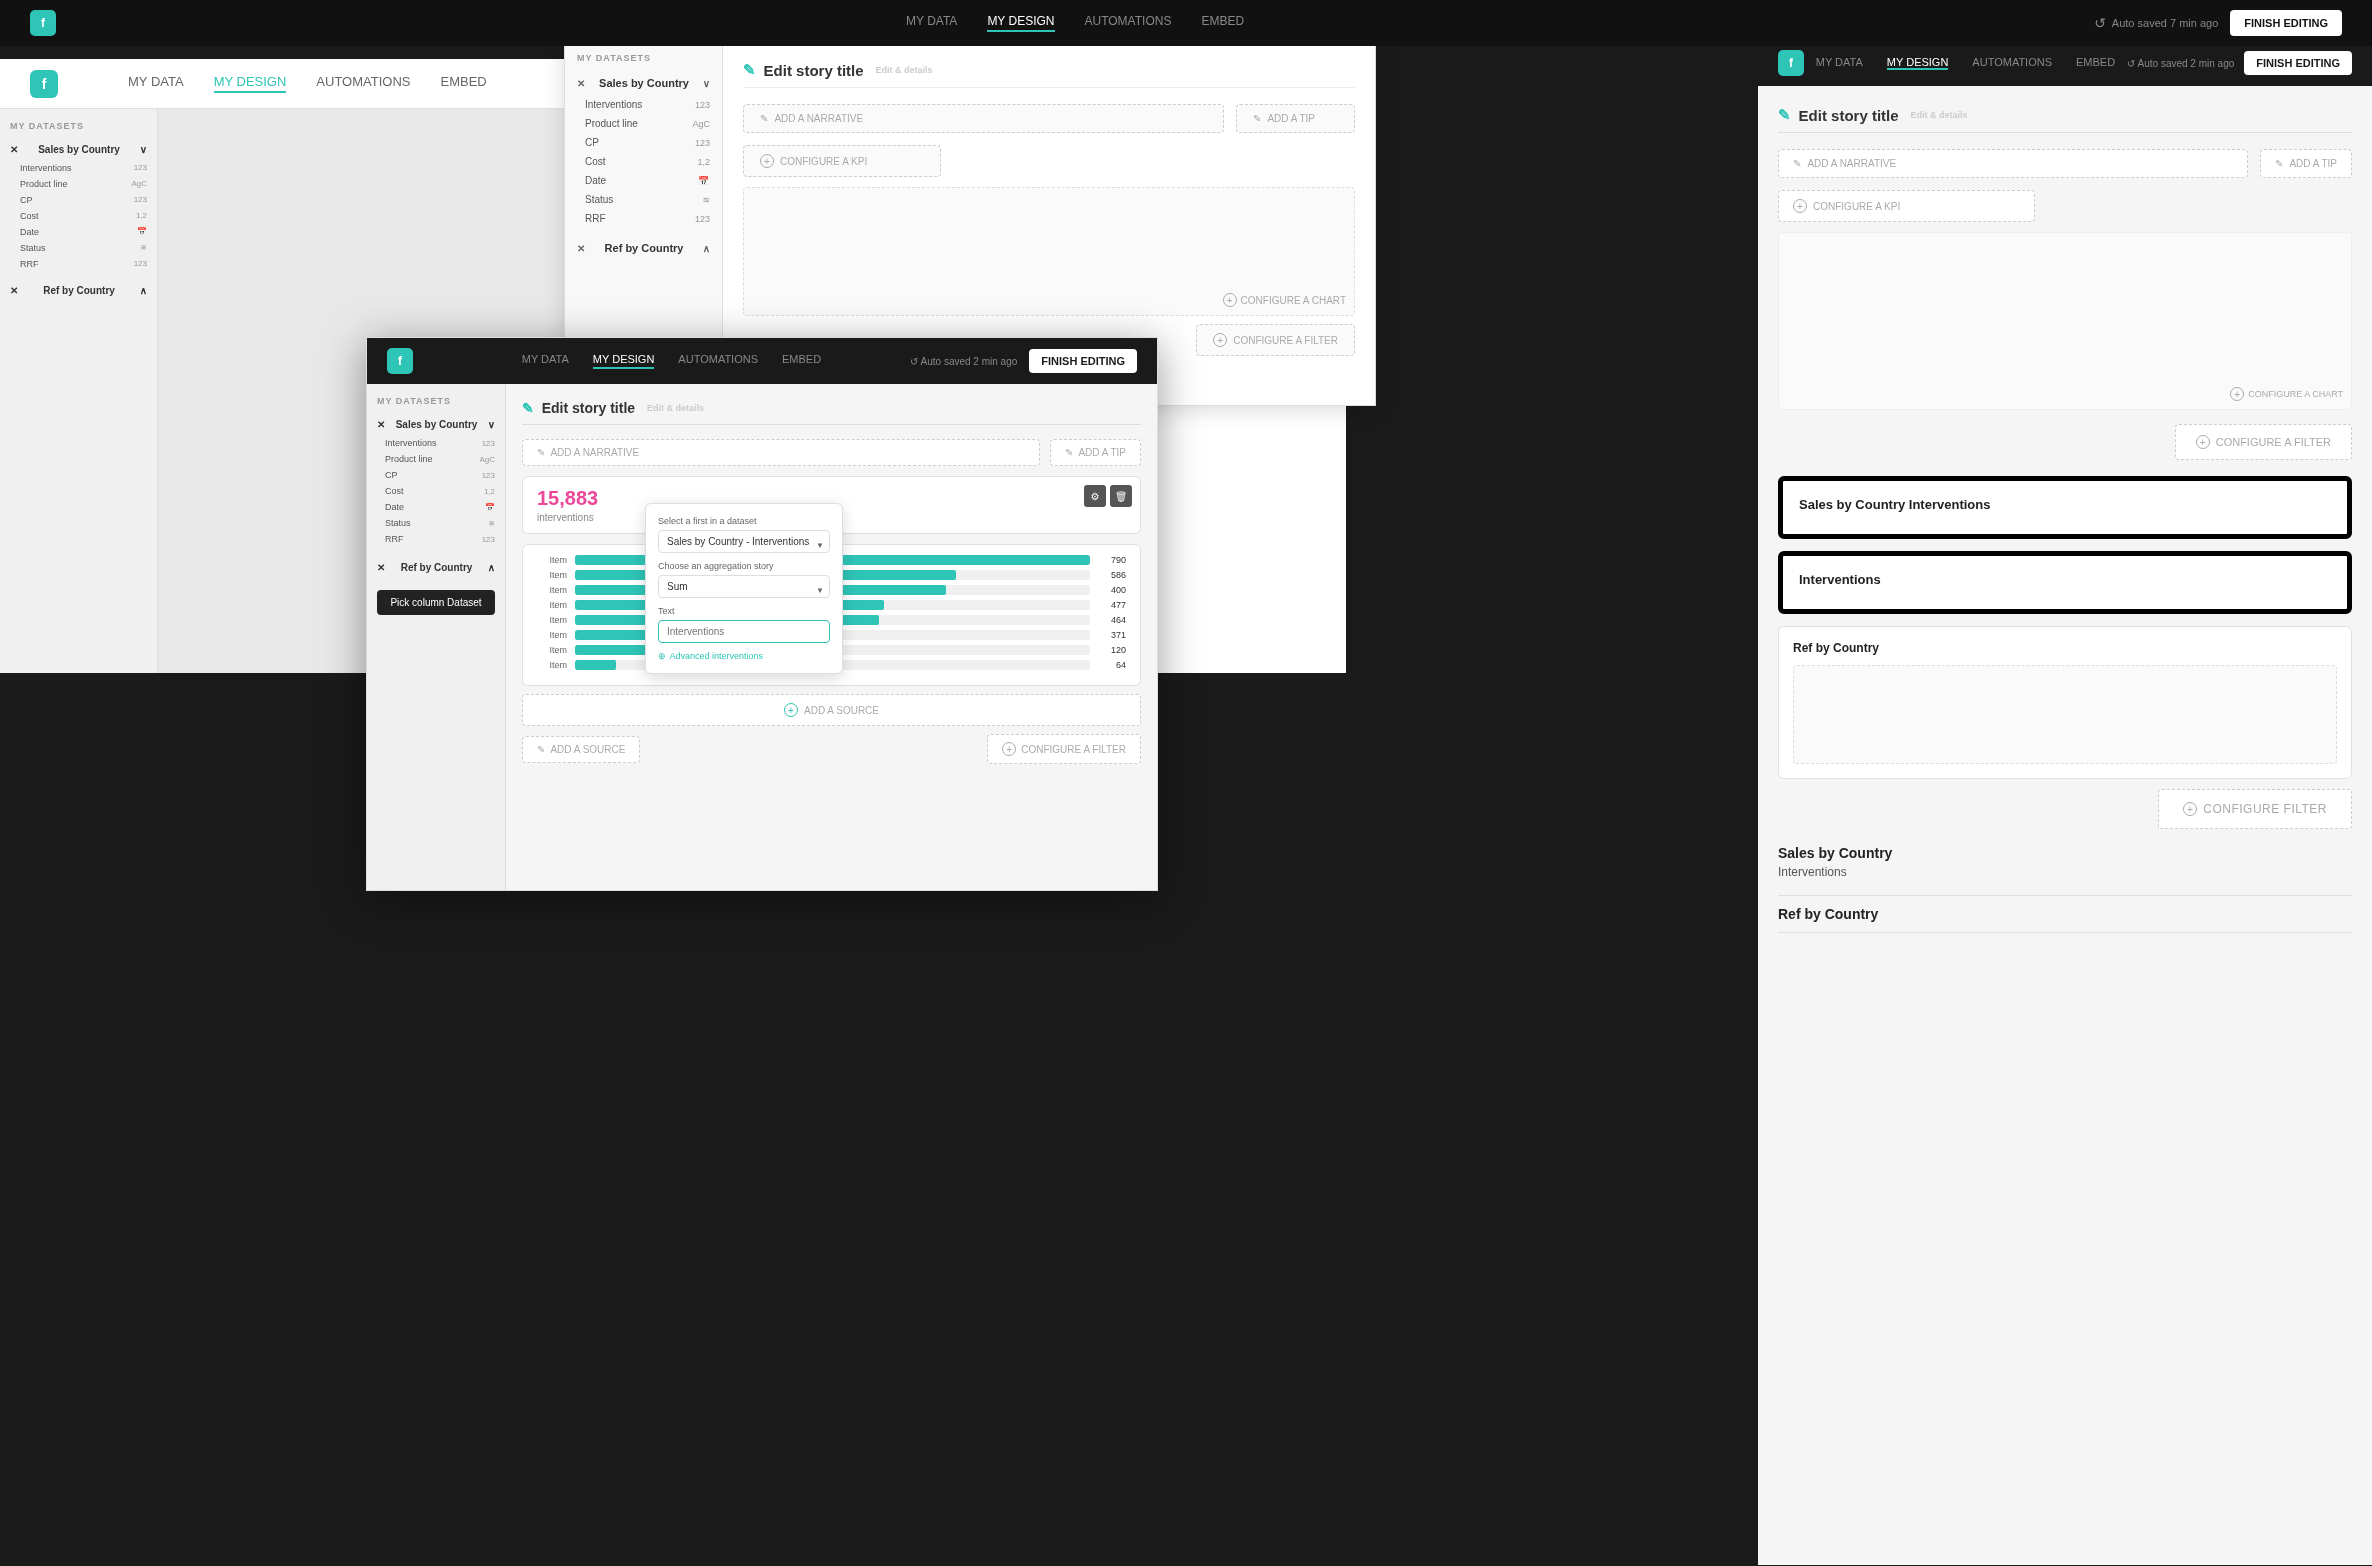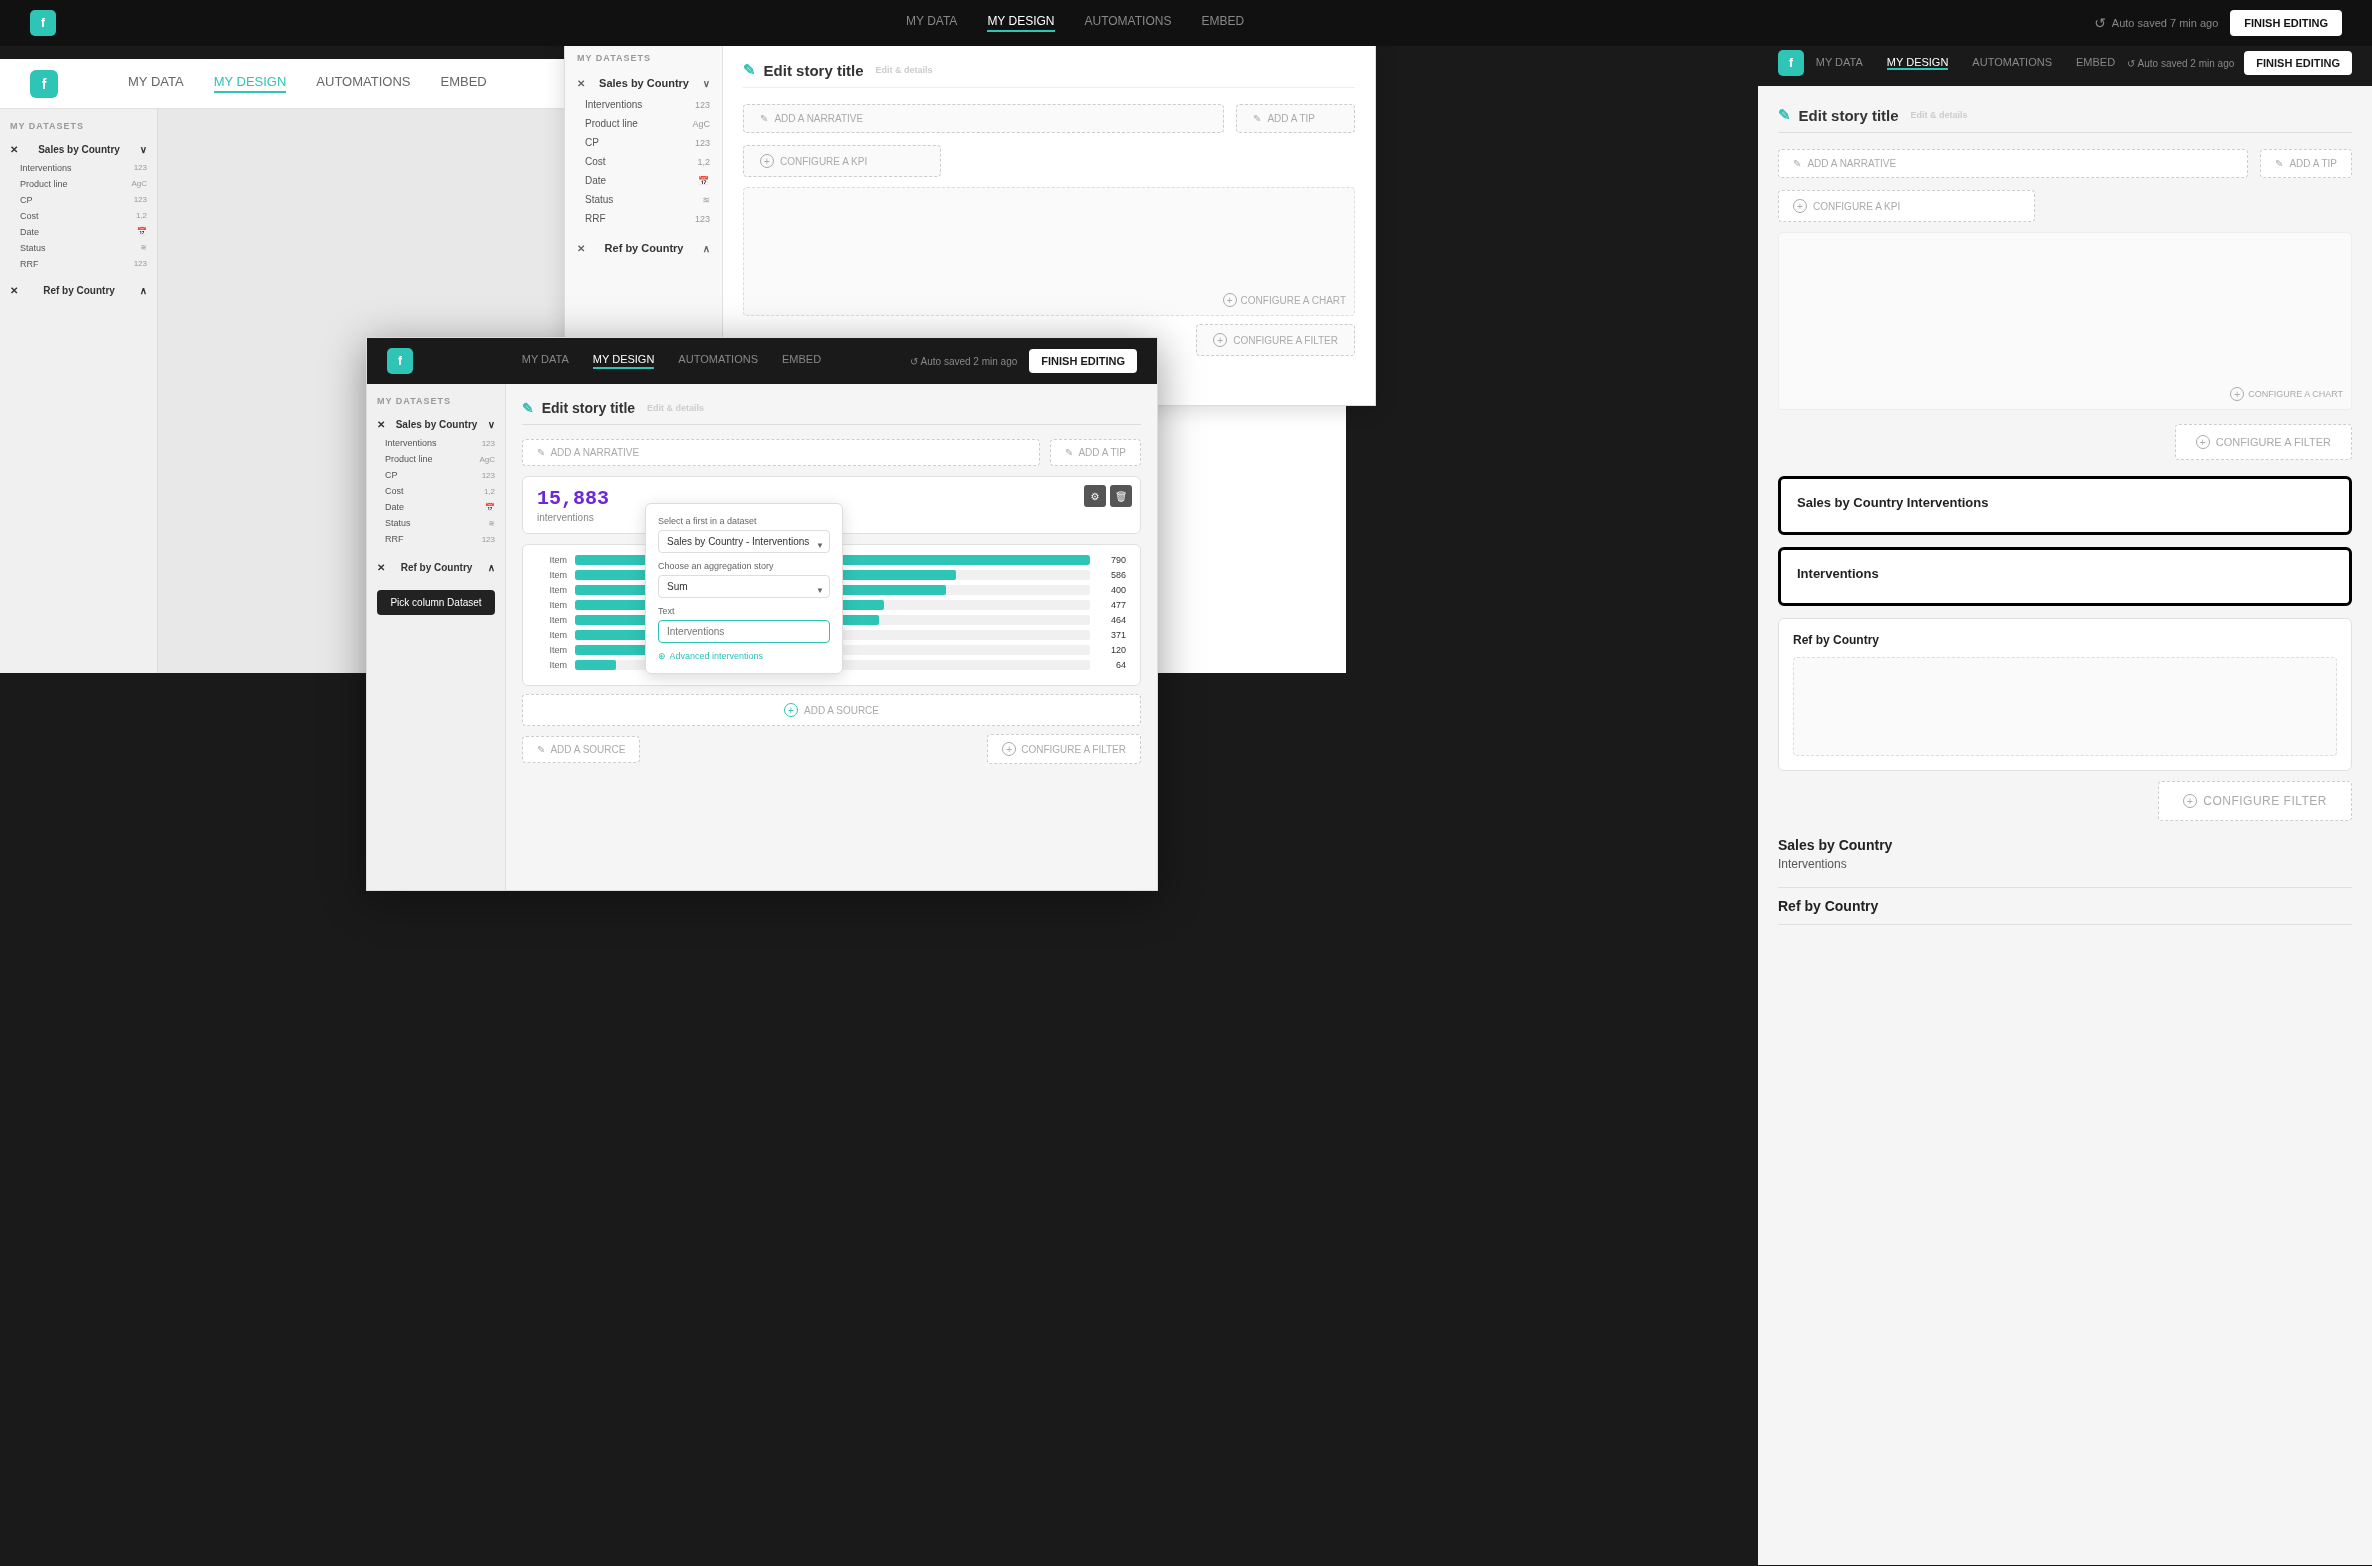--- a/index.html
+++ b/index.html
@@ -333,23 +333,22 @@
       background: #fff;
       border: 1px solid #e0e0e0;
       border-radius: 6px;
       padding: 10px 14px;
       margin-bottom: 10px;
       position: relative;
     }
     .kpi-value {
       font-size: 20px;
       font-weight: 700;
-      color: #6d28d9;
+      color: #ec4899;
       margin-bottom: 2px;
-      font-family: Liberation Mono, monospace;
     }
     .kpi-label {
       font-size: 10px;
       color: #888;
     }
     .kpi-edit-icons {
       position: absolute;
       top: 8px;
       right: 8px;
       display: flex;
@@ -547,21 +546,21 @@
     }
     .window-4 .action-btn {
       border: 1px dashed #ccc;
       background: #fff; border-radius: 4px;
       padding: 8px 14px; font-size: 10px; color: #aaa;
       display: flex; align-items: center; gap: 6px;
       cursor: pointer; flex: 1;
     }
     .window-4 .section-block {
       background: #fff;
-      border: 3px solid #000000;
+      border: 5px solid #000000;
       border-radius: 6px;
       padding: 16px;
       margin-bottom: 12px;
     }
     .window-4 .add-tip-btn {
       border: 1px dashed #ccc;
       background: #fff; border-radius: 4px;
       padding: 8px 14px; font-size: 10px; color: #aaa;
       display: flex; align-items: center; gap: 6px;
       cursor: pointer;

